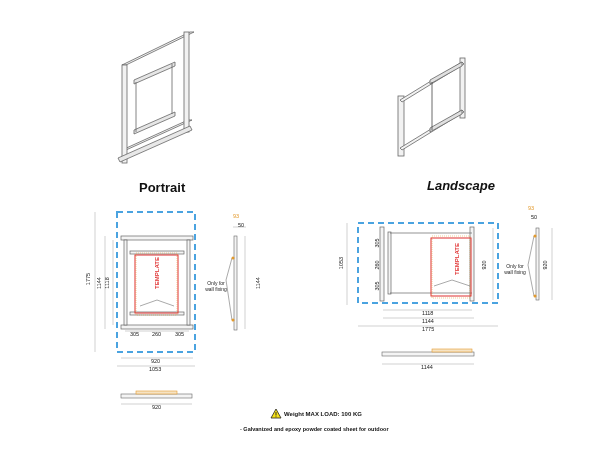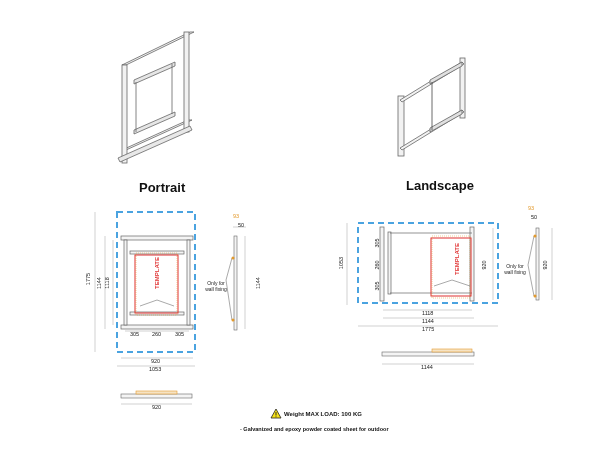--- a/index.html
+++ b/index.html
@@ -105,21 +105,21 @@
     <rect x="432" y="349" width="40" height="3" fill="#f6e3c4" stroke="#e39a2d" stroke-width="0.6"></rect>
     <line x1="382" y1="364" x2="474" y2="364" stroke="#888" stroke-width="0.4"></line>
   </g>
 
   <polygon points="271,418 276,409 281,418" fill="#f5e11a" stroke="#222" stroke-width="0.8"></polygon>
   <line x1="276" y1="412" x2="276" y2="415.5" stroke="#222" stroke-width="0.9"></line>
   <circle cx="276" cy="416.8" r="0.5" fill="#222"></circle>
 </svg>
 
 <div class="abs title" style="left:139px;top:180px;">Portrait</div>
-<div class="abs title" style="left:406px;top:178px;">Landscape</div>
+<div class="abs title" style="left:427px;top:178px;font-style:italic;">Landscape</div>
 
 <div class="abs dim vtext" style="left:82px;top:276px;">1775</div>
 <div class="abs dim vtext" style="left:93px;top:280px;">1144</div>
 <div class="abs dim vtext" style="left:101px;top:280px;">1118</div>
 <div class="abs dim" style="left:130px;top:331px;">305</div>
 <div class="abs dim" style="left:152px;top:331px;">260</div>
 <div class="abs dim" style="left:175px;top:331px;">305</div>
 <div class="abs dim" style="left:151px;top:358px;">920</div>
 <div class="abs dim" style="left:149px;top:366px;">1053</div>
 <div class="abs tmpl" style="left:141px;top:270px;">TEMPLATE</div>

